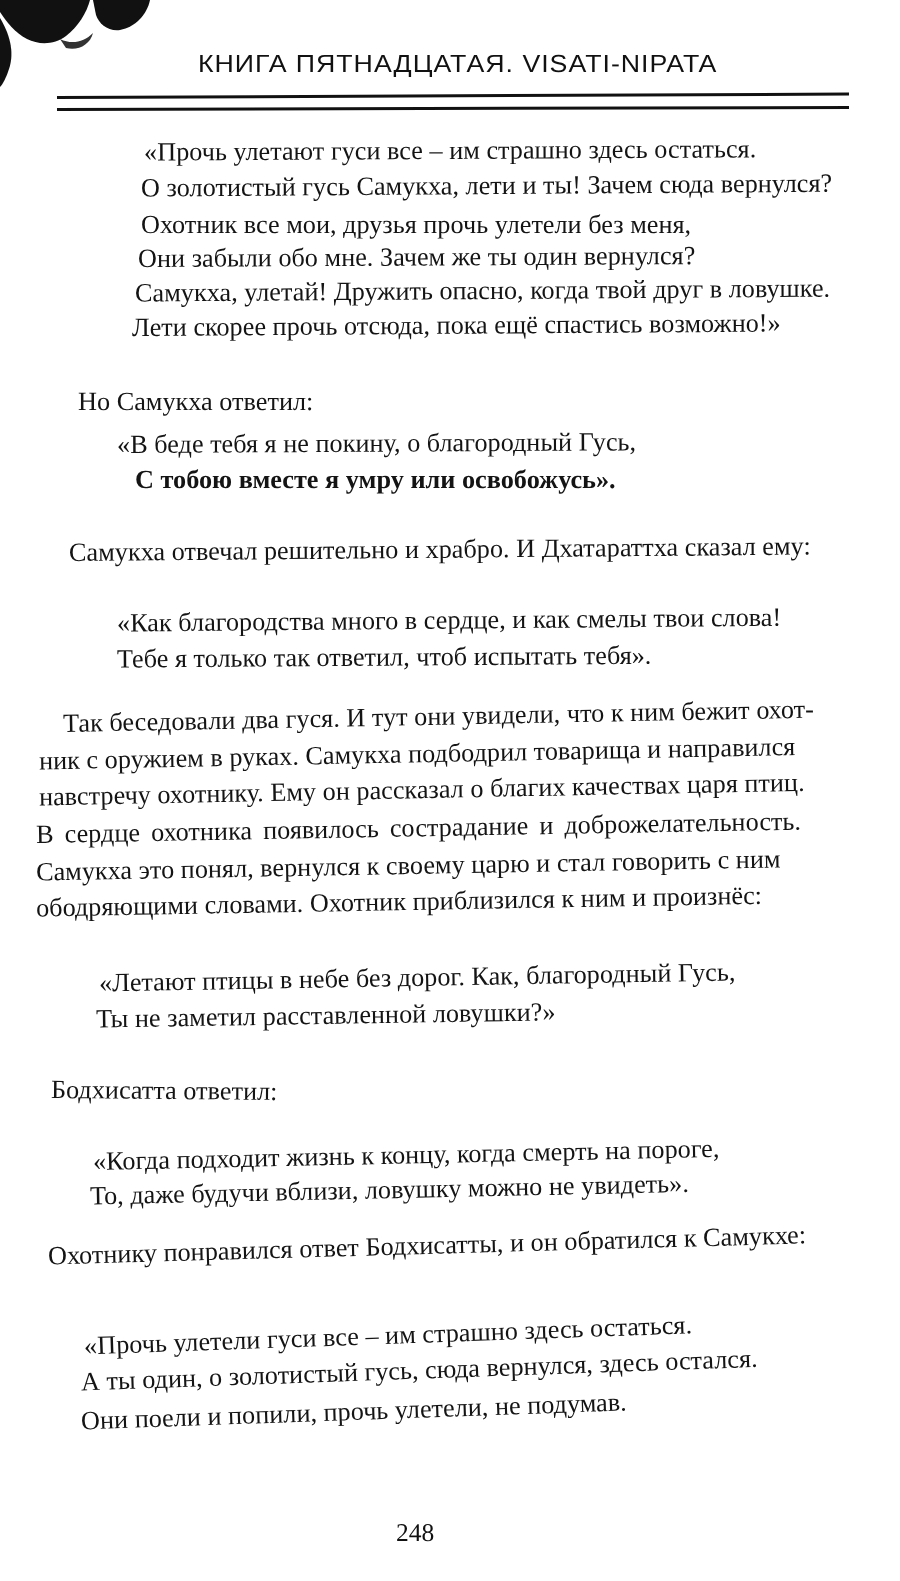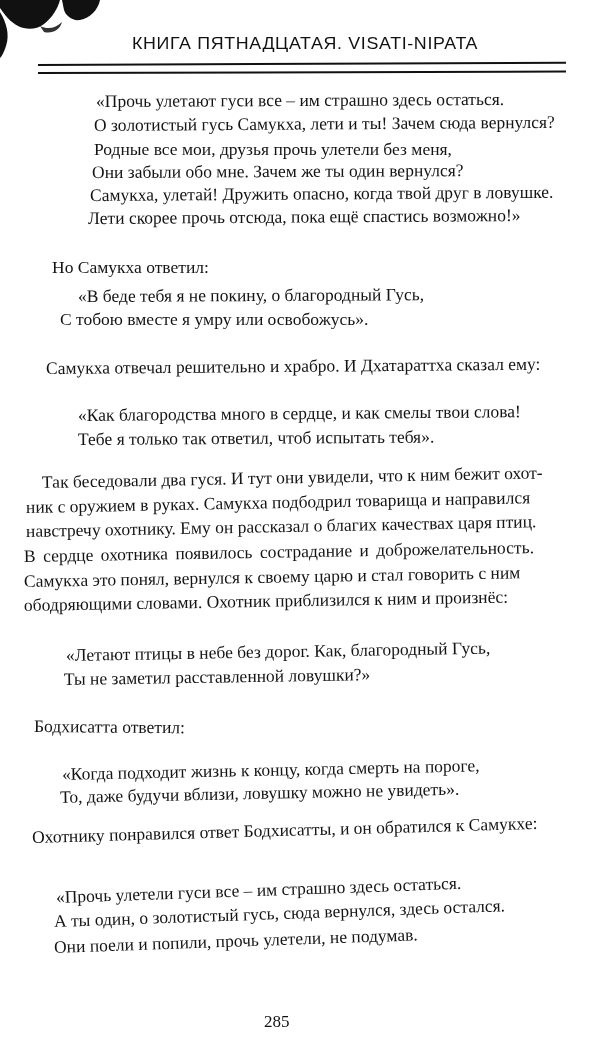--- a/index.html
+++ b/index.html
@@ -68,29 +68,29 @@
   <path d="M0,12 C6,22 10,34 6,46 C4,52 2,56 0,58 Z" fill="#111"></path>
   <path d="M40,26 C48,30 56,28 62,22 C60,30 52,34 44,32 Z" fill="#333"></path>
 </svg>
 
 <div class="header-title">КНИГА ПЯТНАДЦАТАЯ. VISATI-NIPATA</div>
 <div class="rule r1"></div>
 <div class="rule r2"></div>
 
 <div class="line" style="left:96px; top:90px; transform:rotate(-0.3deg);">«Прочь улетают гуси все – им страшно здесь остаться.</div>
 <div class="line" style="left:94px; top:114px; transform:rotate(-0.4deg);">О золотистый гусь Самукха, лети и ты! Зачем сюда вернулся?</div>
-<div class="line" style="left:94px; top:138px;">Родные все мои, друзья прочь улетели без меня,</div>
+<div class="line" style="left:94px; top:138px;">Охотник все мои, друзья прочь улетели без меня,</div>
 <div class="line" style="left:92px; top:161px; transform:rotate(-0.3deg);">Они забыли обо мне. Зачем же ты один вернулся?</div>
 <div class="line" style="left:90px; top:184px; transform:rotate(-0.4deg);">Самукха, улетай! Дружить опасно, когда твой друг в ловушке.</div>
 <div class="line" style="left:88px; top:207px; transform:rotate(-0.4deg);">Лети скорее прочь отсюда, пока ещё спастись возможно!»</div>
 
 <div class="line" style="left:52px; top:244px;margin-top:12px;">Но Самукха ответил:</div>
 
 <div class="line" style="left:78px; top:285px; transform:rotate(-0.3deg);">«В беде тебя я не покину, о благородный Гусь,</div>
-<div class="line" style="left:60px; top:308px;">С тобою вместе я умру или освобожусь».</div>
+<div class="line" style="left:90px; top:308px;font-weight:bold;">С тобою вместе я умру или освобожусь».</div>
 
 <div class="line" style="left:46px; top:357px; transform:rotate(-0.5deg);">Самукха отвечал решительно и храбро. И Дхатараттха сказал ему:</div>
 
 <div class="line" style="left:78px; top:404px; transform:rotate(-0.5deg);">«Как благородства много в сердце, и как смелы твои слова!</div>
 <div class="line" style="left:78px; top:428px; transform:rotate(-0.4deg);">Тебе я только так ответил, чтоб испытать тебя».</div>
 
 <div class="line" style="left:42px; top:471px; transform:rotate(-1.1deg);">Так беседовали два гуся. И тут они увидели, что к ним бежит охот-</div>
 <div class="line" style="left:26px; top:496px; transform:rotate(-1.1deg);">ник с оружием в руках. Самукха подбодрил товарища и направился</div>
 <div class="line" style="left:26px; top:520px; transform:rotate(-1.1deg);">навстречу охотнику. Ему он рассказал о благих качествах царя птиц.</div>
 <div class="line" style="left:24px; top:545px; transform:rotate(-1deg); word-spacing:3px;">В сердце охотника появилось сострадание и доброжелательность.</div>
@@ -104,13 +104,13 @@
 
 <div class="line" style="left:62px; top:763px; transform:rotate(-1.2deg);">«Когда подходит жизнь к концу, когда смерть на пороге,</div>
 <div class="line" style="left:60px; top:786px; transform:rotate(-1.2deg);">То, даже будучи вблизи, ловушку можно не увидеть».</div>
 
 <div class="line" style="left:32px; top:826px; transform:rotate(-1.6deg);">Охотнику понравился ответ Бодхисатты, и он обратился к Самукхе:</div>
 
 <div class="line" style="left:56px; top:886px; transform:rotate(-2deg);">«Прочь улетели гуси все – им страшно здесь остаться.</div>
 <div class="line" style="left:54px; top:910px; transform:rotate(-2deg);">А ты один, о золотистый гусь, сюда вернулся, здесь остался.</div>
 <div class="line" style="left:54px; top:936px; transform:rotate(-2deg);">Они поели и попили, прочь улетели, не подумав.</div>
 
-<div class="page-number">285</div>
+<div class="page-number">248</div>
 
 </body></html>

